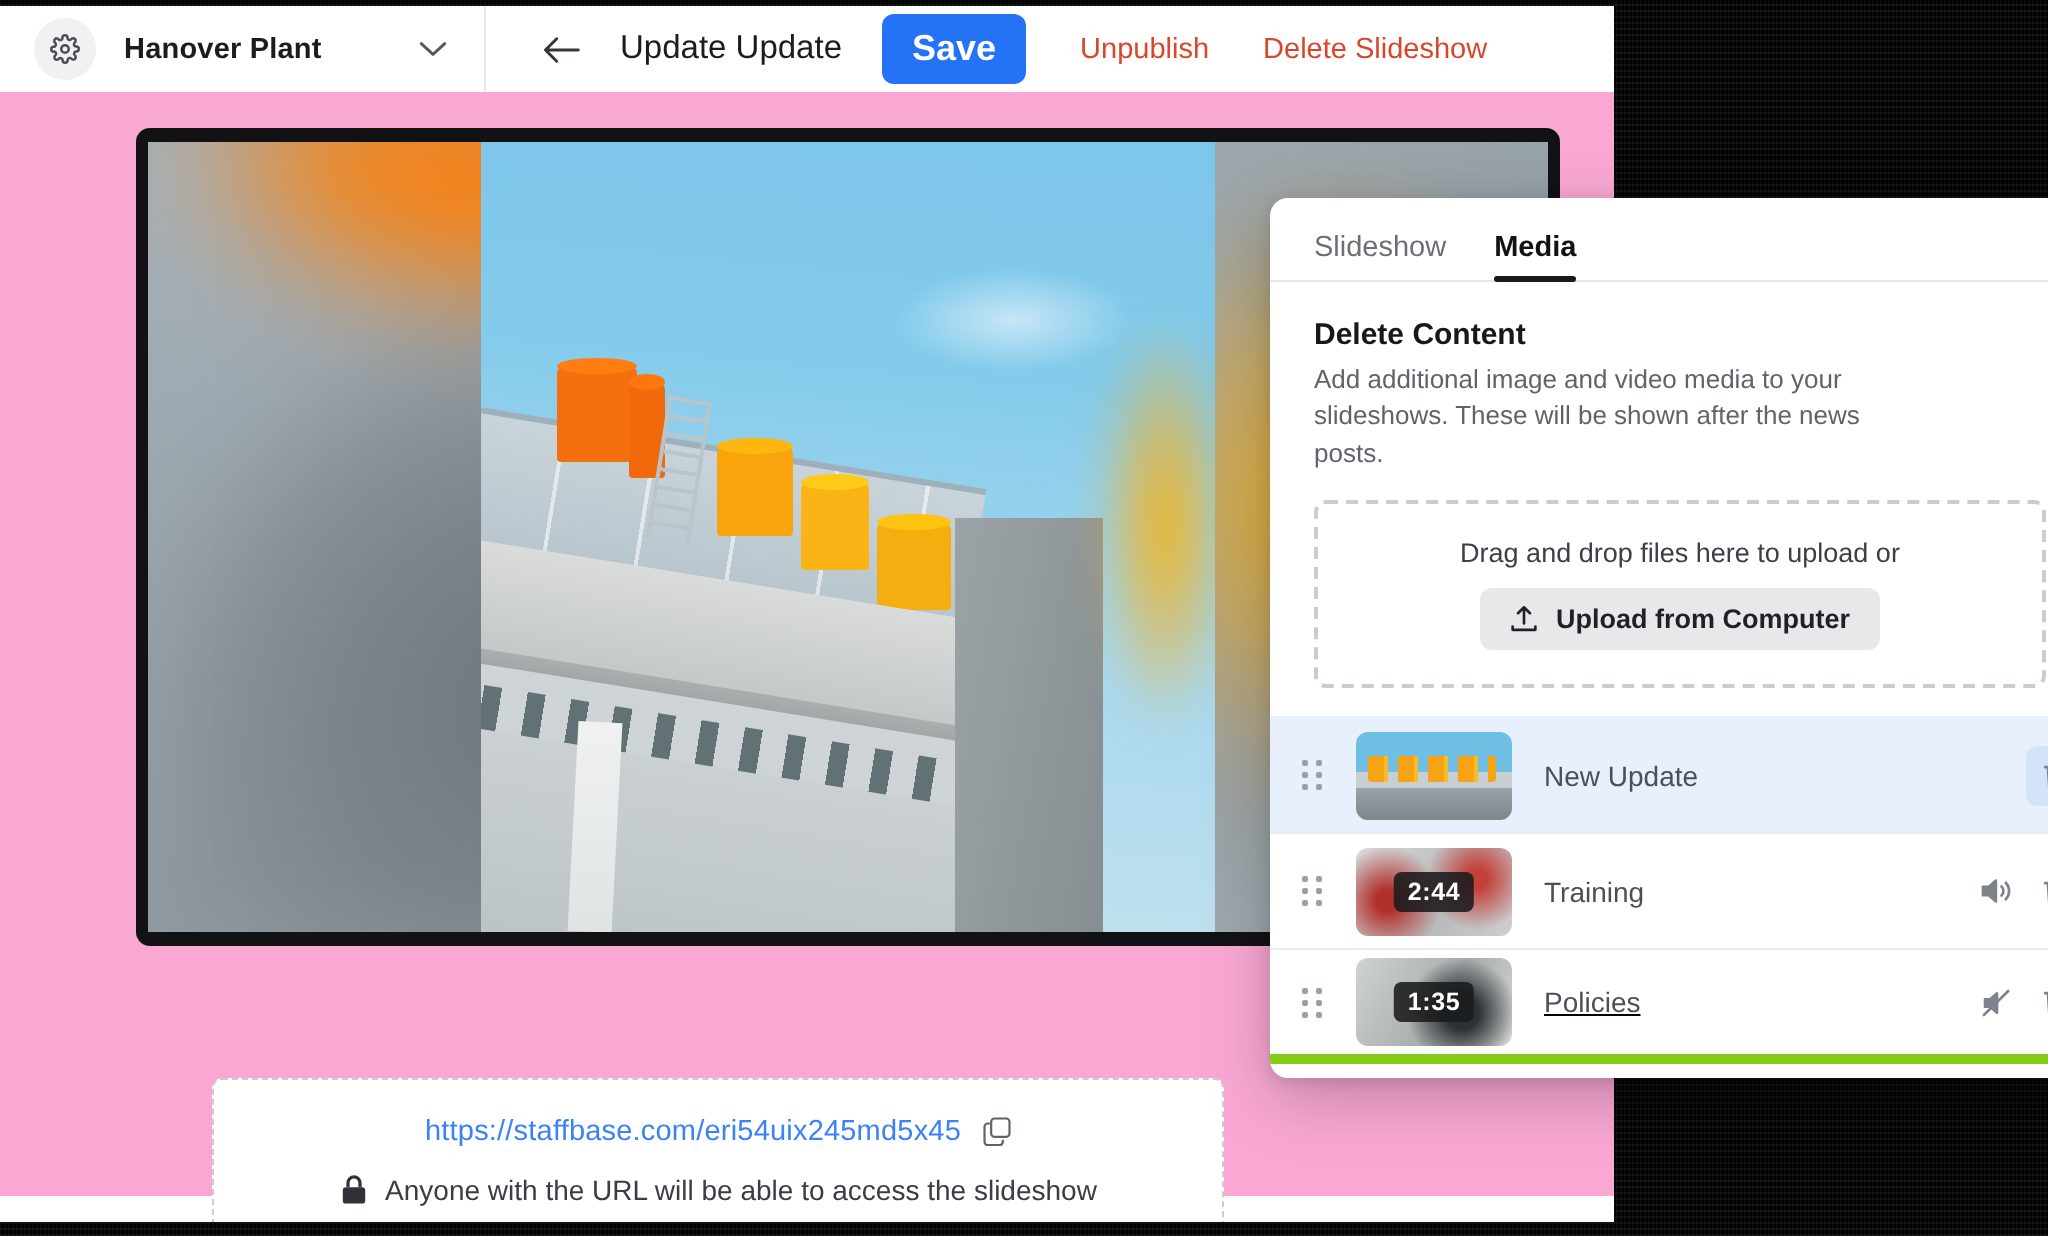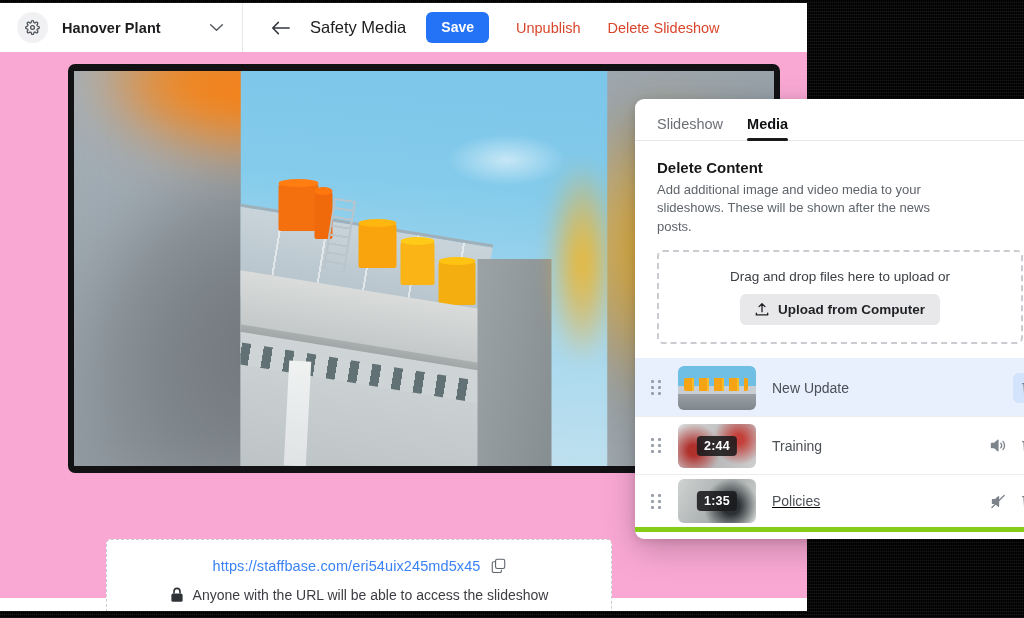--- a/index.html
+++ b/index.html
@@ -23,21 +23,21 @@
   #app-window {
     position: absolute; left: 0; top: 3px;
     width: 807px; height: 608px;
     background: #ffffff;
     overflow: hidden;
   }
 
   
   #topbar {
     height: 50px; display: flex; align-items: stretch;
-    border-bottom: 1px solid #f9a8d4; background:#fff;
+    border-bottom: 7px solid #f9a8d4; background:#fff;
   }
   #org-selector {
     width: 243px; display: flex; align-items: center; gap: 14px;
     padding: 0 18px 0 17px; border-right: 1px solid #e8e8ea;
     cursor: pointer;
   }
   #gear-btn {
     width: 31px; height: 31px; border-radius: 50%;
     background: #f1f1f3; display: flex; align-items: center; justify-content: center;
     flex: 0 0 auto;
@@ -49,21 +49,21 @@
   #toolbar {
     flex: 1 1 auto; display: flex; align-items: center; gap: 0; padding-left: 24px;
   }
   #back-btn { padding: 4px 8px 4px 4px; display:flex; align-items:center; cursor:pointer;}
   #doc-title {
     font-size: 16.5px; color: #1c1c1e; font-weight: 400;
     margin: 0 20px 0 12px; white-space: nowrap;
   }
   #save-btn {
     background: #2472f5; color: #fff; border: none; border-radius: 6px;
-    font-size: 14px; font-weight: 600; padding: 8px 15px 9px;
+    font-size: 18px; font-weight: 600; padding: 8px 15px 9px;
     font-family: inherit; cursor: pointer; line-height: 1;
   }
   .danger-link {
     color: #d9462b; font-size: 14.5px; font-weight: 500;
     margin-left: 27px; cursor: pointer; white-space: nowrap;
   }
 
   
   #canvas { position: relative; height: 545px; background: #f9a8d4; }
 
@@ -307,21 +307,21 @@
         </svg>
       </span>
     </div>
 
     <div id="toolbar">
       <span id="back-btn">
         <svg width="19" height="16" viewBox="0 0 22 16" fill="none" stroke="#33373c" stroke-width="1.7" stroke-linecap="round" stroke-linejoin="round">
           <path d="M21 8H2M8.5 1.5 2 8l6.5 6.5"></path>
         </svg>
       </span>
-      <span id="doc-title">Safety Media</span>
+      <span id="doc-title">Update Update</span>
       <button id="save-btn">Save</button>
       <span class="danger-link">Unpublish</span>
       <span class="danger-link">Delete Slideshow</span>
     </div>
   </div>
 
   <div id="canvas">
 
     <div id="preview-frame">
       <div id="preview-inner">

